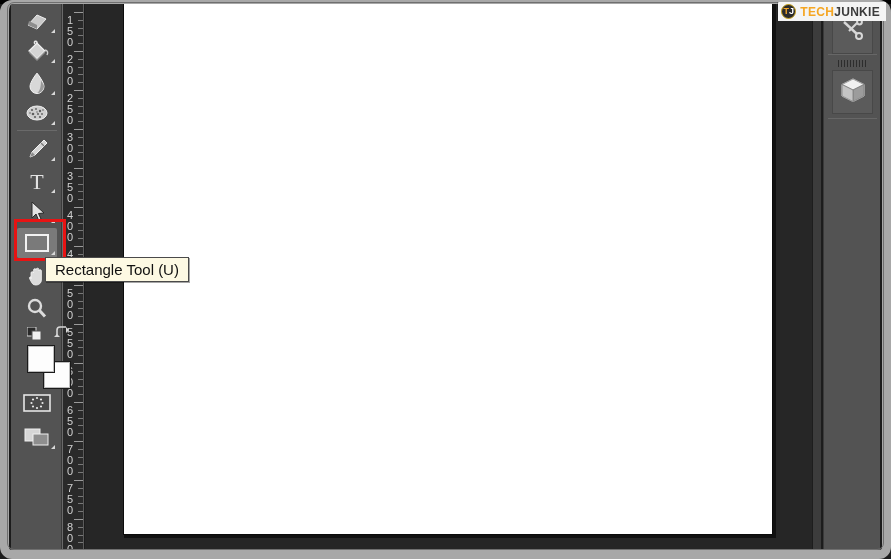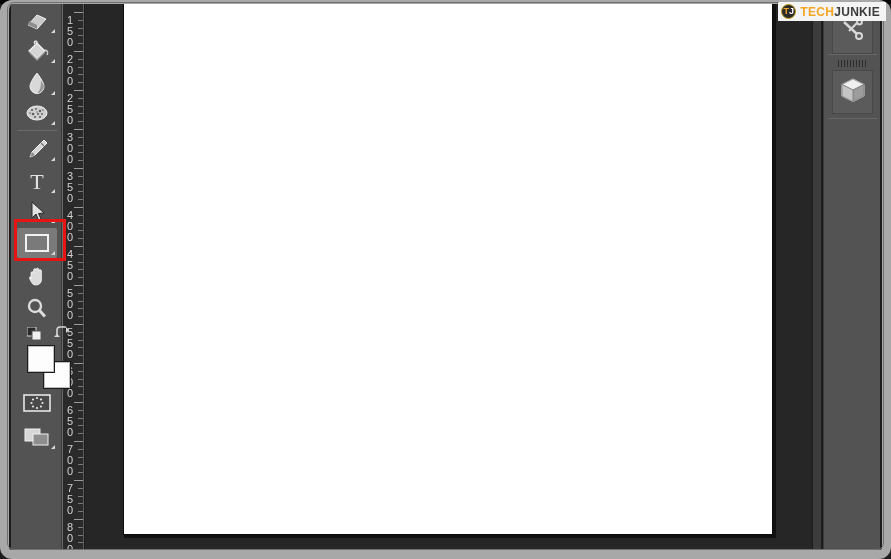--- a/index.html
+++ b/index.html
@@ -562,20 +562,21 @@
           <polygon points="15,4 26,9.5 15,15 4,9.5" fill="#f0f0f0" stroke="#7d7d7d" stroke-width=".8"></polygon>
           <polygon points="15,15 26,9.5 26,21 15,26.5" fill="#9c9c9c" stroke="#7d7d7d" stroke-width=".8"></polygon>
           <polygon points="4,9.5 15,15 15,26.5 4,21" fill="#c4c4c4" stroke="#7d7d7d" stroke-width=".8"></polygon>
         </svg>
       </span>
     </div>
 
     <div class="dock-sep" style="top:114px;"></div>
   </div>
 
+  <div class="tooltip">Rectangle Tool (U)</div>
 
   <div class="watermark">
     <span class="wm-badge">
       <span class="t">T</span>
         <span class="j">J</span>
     </span>
     <span class="wm-tech">TECH</span>
       <span class="wm-junkie">JUNKIE</span>
   </div>
 

